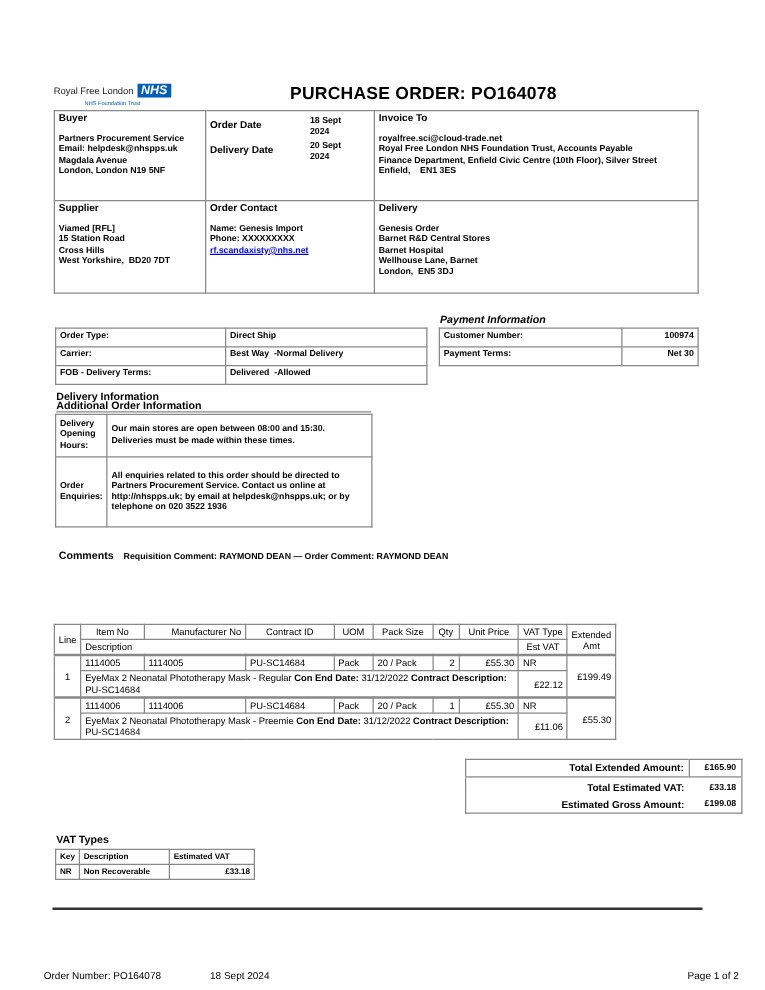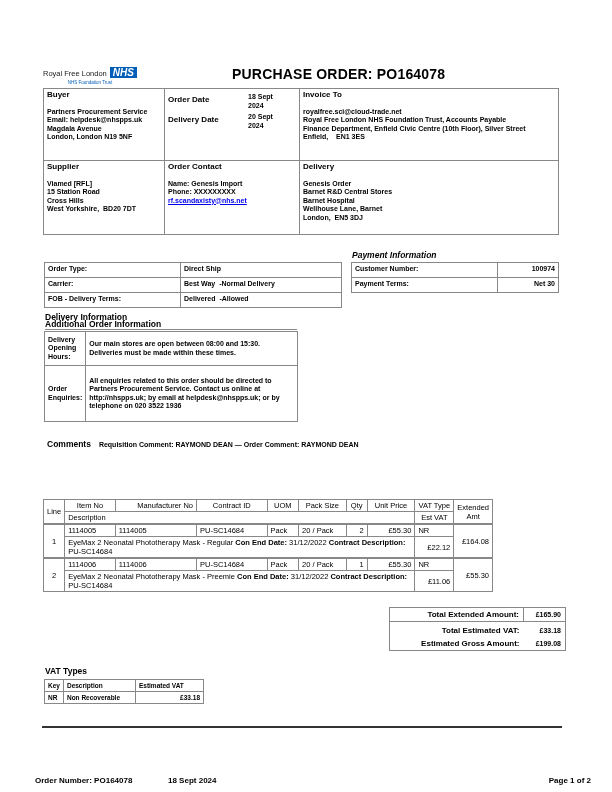--- a/index.html
+++ b/index.html
@@ -16,21 +16,21 @@
   .hdr-label { font-size: 8px; font-weight: bold; margin-bottom: 8px; }
   .section-title { font-size: 8.5px; font-weight: bold; }
   .kv td { font-size: 7px; font-weight: bold; padding: 2px 3px; height: 15px; }
   .addinfo td { font-size: 7px; font-weight: bold; padding: 2px 3px; line-height: 8.5px; vertical-align: middle; }
   .lines td { border: 1px solid #888; font-size: 7.5px; padding: 1px 3px; line-height: 9px; }
   .lines .c { text-align: center; }
   .lines .r { text-align: right; }
   .totals td { font-size: 8px; font-weight: bold; padding: 2px 4px; text-align: right; }
   .vat td { border: 1.5px solid #888; font-size: 6.5px; font-weight: bold; padding: 2px 3px; }
   a.link { color: #0000ee; text-decoration: underline; }
-  .footer { font-size: 8px; font-weight: bold; }
+  .footer { font-size: 8px; font-weight: normal; }
 </style>
 </head>
 <body>
 
 <div class="abs" style="left:43px; top:62px;">
   <div style="white-space:nowrap;">
     <span class="logo-text">Royal Free London</span><span class="nhs-box">NHS</span>
   </div>
   <div class="logo-sub">NHS Foundation Trust</div>
 </div>
@@ -164,21 +164,21 @@
   <tr style="border-top:2px solid #888;">
     <td rowspan="2" class="c" style="vertical-align:middle;">1</td>
     <td>1114005</td>
     <td>1114005</td>
     <td>PU-SC14684</td>
     <td>Pack</td>
     <td>20 / Pack</td>
     <td class="r">2</td>
     <td class="r">£55.30</td>
     <td>NR</td>
-    <td rowspan="2" class="r" style="vertical-align:middle;">£164.08</td>
+    <td rowspan="2" class="r" style="vertical-align:middle;">£199.49</td>
   </tr>
   <tr>
     <td colspan="7">
       <span>EyeMax 2 Neonatal Phototherapy Mask - Regular </span><b>Con End Date:</b><span> 31/12/2022 </span><b>Contract Description:</b><br><span>PU-SC14684</span>
     </td>
     <td class="r" style="vertical-align:middle;">£22.12</td>
   </tr>
 
   <tr style="border-top:2px solid #888;">
     <td rowspan="2" class="c" style="vertical-align:middle;">2</td>
@@ -194,21 +194,21 @@
   </tr>
   <tr>
     <td colspan="7">
       <span>EyeMax 2 Neonatal Phototherapy Mask - Preemie </span><b>Con End Date:</b><span> 31/12/2022 </span><b>Contract Description:</b><br><span>PU-SC14684</span>
     </td>
     <td class="r" style="vertical-align:middle;">£11.06</td>
   </tr>
 </tbody>
   </table>
 
-<table class="abs totals" style="left:372px; top:607px; width:177px; border:1.5px solid #888;margin-left:17px;">
+<table class="abs totals" style="left:372px; top:607px; width:222px; border:1.5px solid #888;">
   <tbody>
       <tr style="border-bottom:1.5px solid #888;">
     <td style="border-right:1.5px solid #888;">Total Extended Amount:</td>
     <td style="font-size:7px; width:42px;">£165.90</td>
   </tr>
   <tr>
     <td style="padding-top:4px;">Total Estimated VAT:</td>
     <td style="font-size:7px; padding-top:4px;">£33.18</td>
   </tr>
   <tr>

